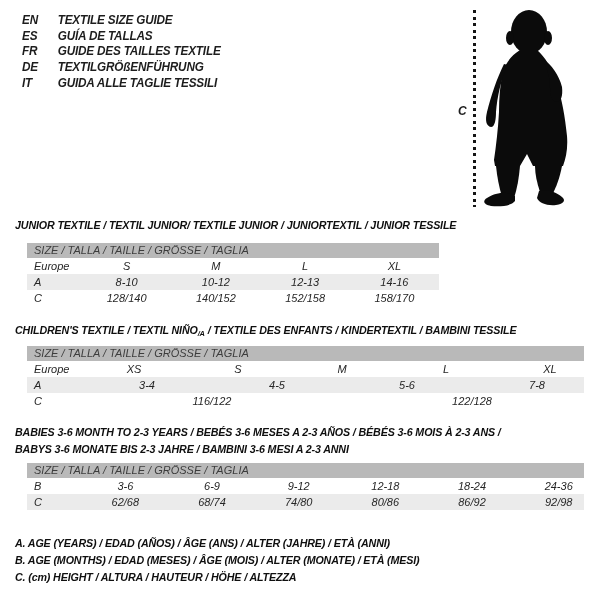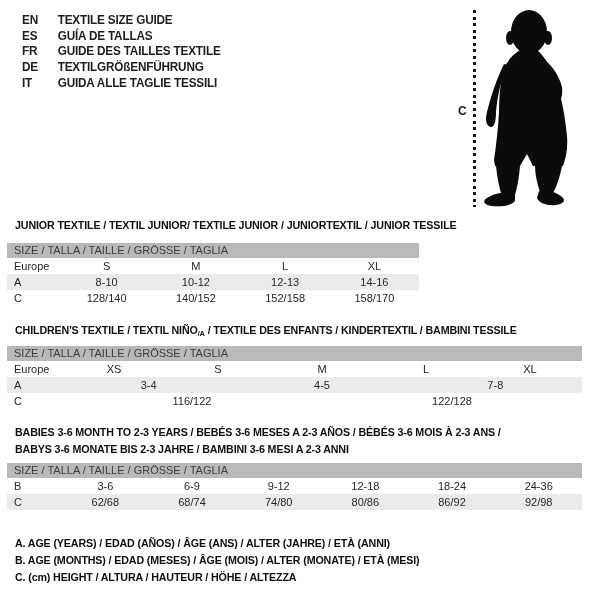--- a/index.html
+++ b/index.html
@@ -1,19 +1,19 @@
 <!DOCTYPE html>
 <html style="--header-bar-bg: #b9b9b9; --shaded-row-bg: #ebebeb; --text: #1d1d1d; --silhouette: #0b0b0b;"><head>
 <meta charset="utf-8">
 <style>
   html,body { margin:0; padding:0; background:#fff; }
   .canvas {
     position:relative; width:584px; height:600px; background:#fff;
     font-family:"Liberation Sans","DejaVu Sans",sans-serif;
-    color:var(--text,#1d1d1d); overflow:hidden;
+    color:var(--text,#1d1d1d); overflow:hidden;font-style:italic;
   }
 
   
   .lang-block { position:absolute; left:22px; top:13px; transform:scaleX(0.94); transform-origin:0 0; }
   .lang-row { display:flex; height:15.7px; line-height:15.7px; }
   .lang-code { width:38px; font-weight:700; font-size:12.5px; letter-spacing:-0.2px; }
   .lang-label { font-weight:700; font-size:12.5px; letter-spacing:-0.2px; white-space:nowrap; }
 
   
   .measure-line {
@@ -26,21 +26,21 @@
 
   
   .sec-title {
     position:absolute; left:15px; font-weight:700; font-size:11.5px; line-height:17px;
     letter-spacing:-0.15px; white-space:nowrap; transform:scaleX(0.93); transform-origin:0 0;
     color:#0f0f0f;
   }
   .subsc { font-size:8px; position:relative; top:2px; }
 
   
-  .size-table { position:absolute; left:7px; font-size:11px; color:#262626; }
+  .size-table { position:absolute; left:27px; font-size:11px; color:#262626; }
   .thead {
     height:15px; line-height:15px; background:var(--header-bar-bg,#b9b9b9);
     color:#3d3d3d; padding-left:7px; font-size:11px;
   }
   .trow { display:flex; height:16px; line-height:16px; }
   .trow.shaded { background:var(--shaded-row-bg,#ebebeb); }
   .tlabel { width:55px; padding-left:7px; box-sizing:border-box; }
   .tcell { flex:1; text-align:center; }
 
   
@@ -129,20 +129,21 @@
       <span class="tcell">XS</span>
       <span class="tcell">S</span>
       <span class="tcell">M</span>
       <span class="tcell">L</span>
       <span class="tcell">XL</span>
     </div>
     <div class="trow shaded">
       <span class="tlabel">A</span>
       <span class="tcell">3-4</span>
       <span class="tcell">4-5</span>
+      <span class="tcell">5-6</span>
       <span class="tcell">7-8</span>
     </div>
     <div class="trow">
       <span class="tlabel">C</span>
       <span class="tcell">116/122</span>
       <span class="tcell">122/128</span>
     </div>
   </div>
 
   <div class="sec-title" style="top:424px">

